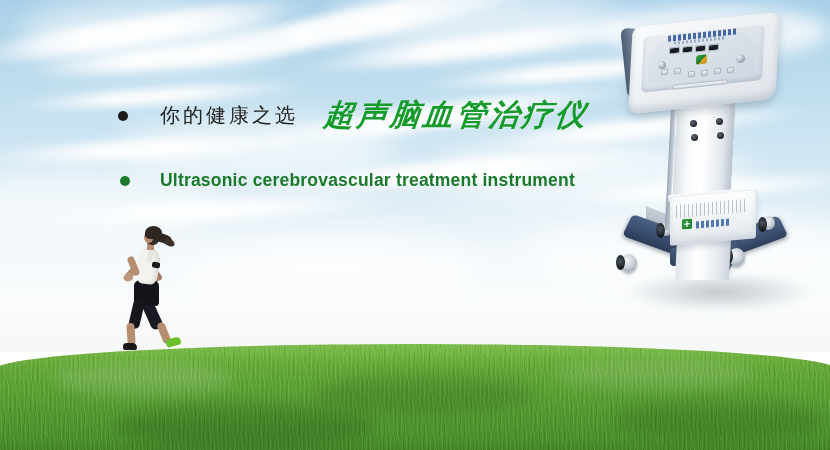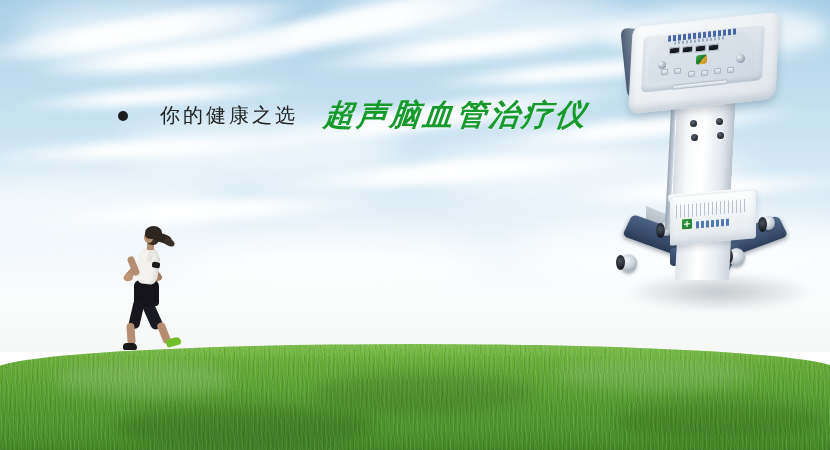--- a/index.html
+++ b/index.html
@@ -440,20 +440,24 @@
     <div class="r-pony"></div>
     <div class="r-pony2"></div>
   </div>
 
   <div class="bullet-row row-cn">
     <span class="bullet dark"></span>
     <span class="cn-lead">你的健康之选</span>
     <span class="cn-title">超声脑血管治疗仪</span>
   </div>
 
+  <div class="bullet-row row-en">
+    <span class="bullet green"></span>
+    <span class="en-title">Ultrasonic cerebrovascular treatment instrument</span>
+  </div>
 
   <div class="device">
     <div class="dev-shadow"></div>
 
     <div class="base-back"></div>
     <div class="base-bar-l"></div>
     <div class="base-bar-r"></div>
     <div class="base-cross"></div>
     <div class="caster" style="left:8px;   top:238px;"></div>
     <div class="caster" style="left:116px; top:232px;"></div>

